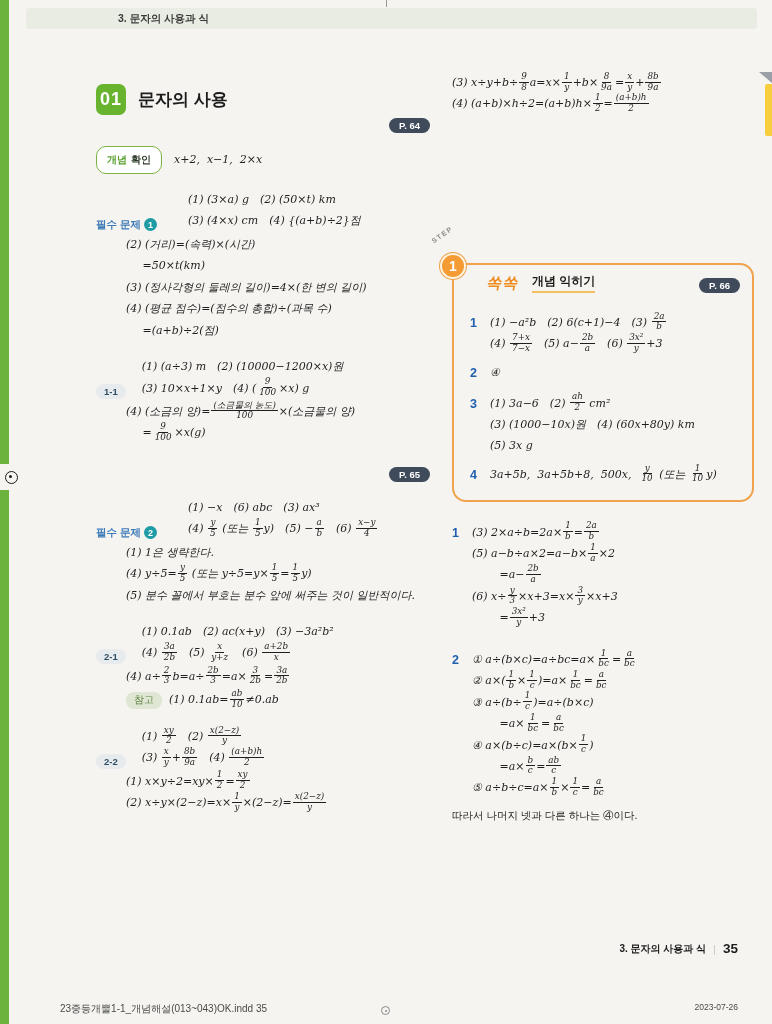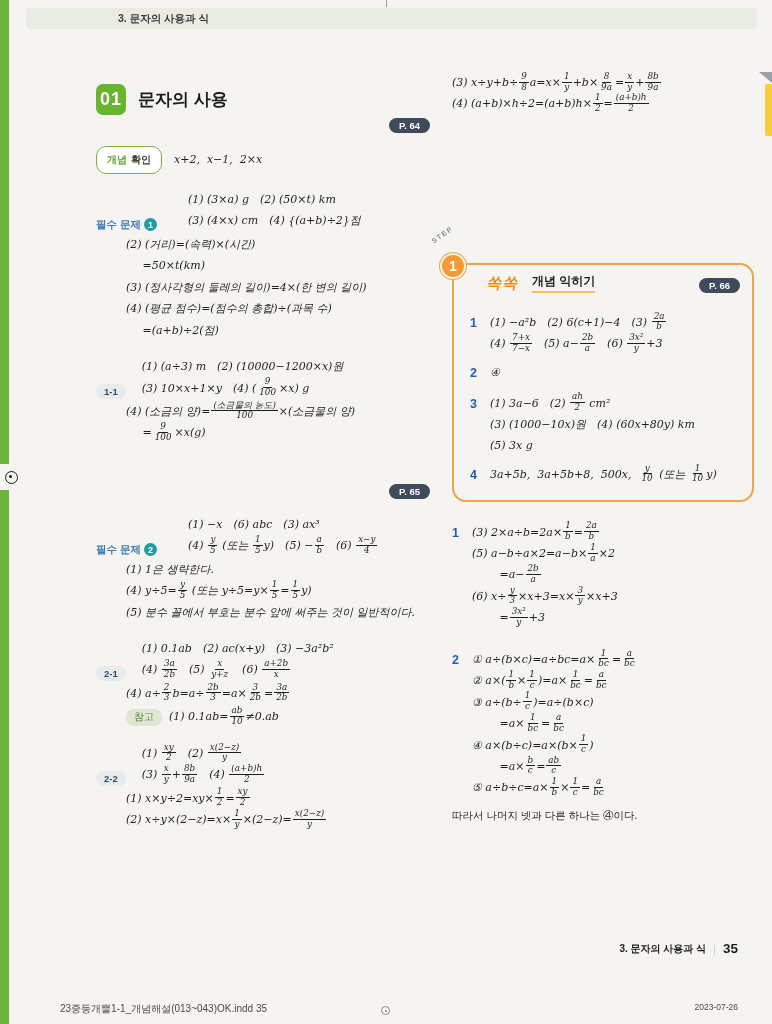--- a/index.html
+++ b/index.html
@@ -140,21 +140,21 @@
           <div class="mline">(1) (a÷3) m (2) (10000−1200×x)원</div>
           <div class="mline">(3) 10×x+1×y (4) (<span class="fr"><span class="fn">9</span><span class="fd">100</span></span>×x) g</div>
         </div>
     </div>
     <div class="expl">
         <div class="mline">(4) (소금의 양)=<span class="fr"><span class="fn">(소금물의 농도)</span><span class="fd">100</span></span>×(소금물의 양)</div>
         <div class="mline">  =<span class="fr"><span class="fn">9</span><span class="fd">100</span></span>×x(g)</div>
       </div>
   </div>
 
-  <div class="pbadge-row" style="margin-top:37px">
+  <div class="pbadge-row" style="margin-top:20px">
     <span class="pbadge">P. 65</span>
   </div>
 
   <div class="prob">
     <div class="prob-row">
       <span class="plabel-wrap">
         <span class="plabel">필수 문제</span>
         <span class="pnum">2</span>
       </span>
       <div class="answers">

